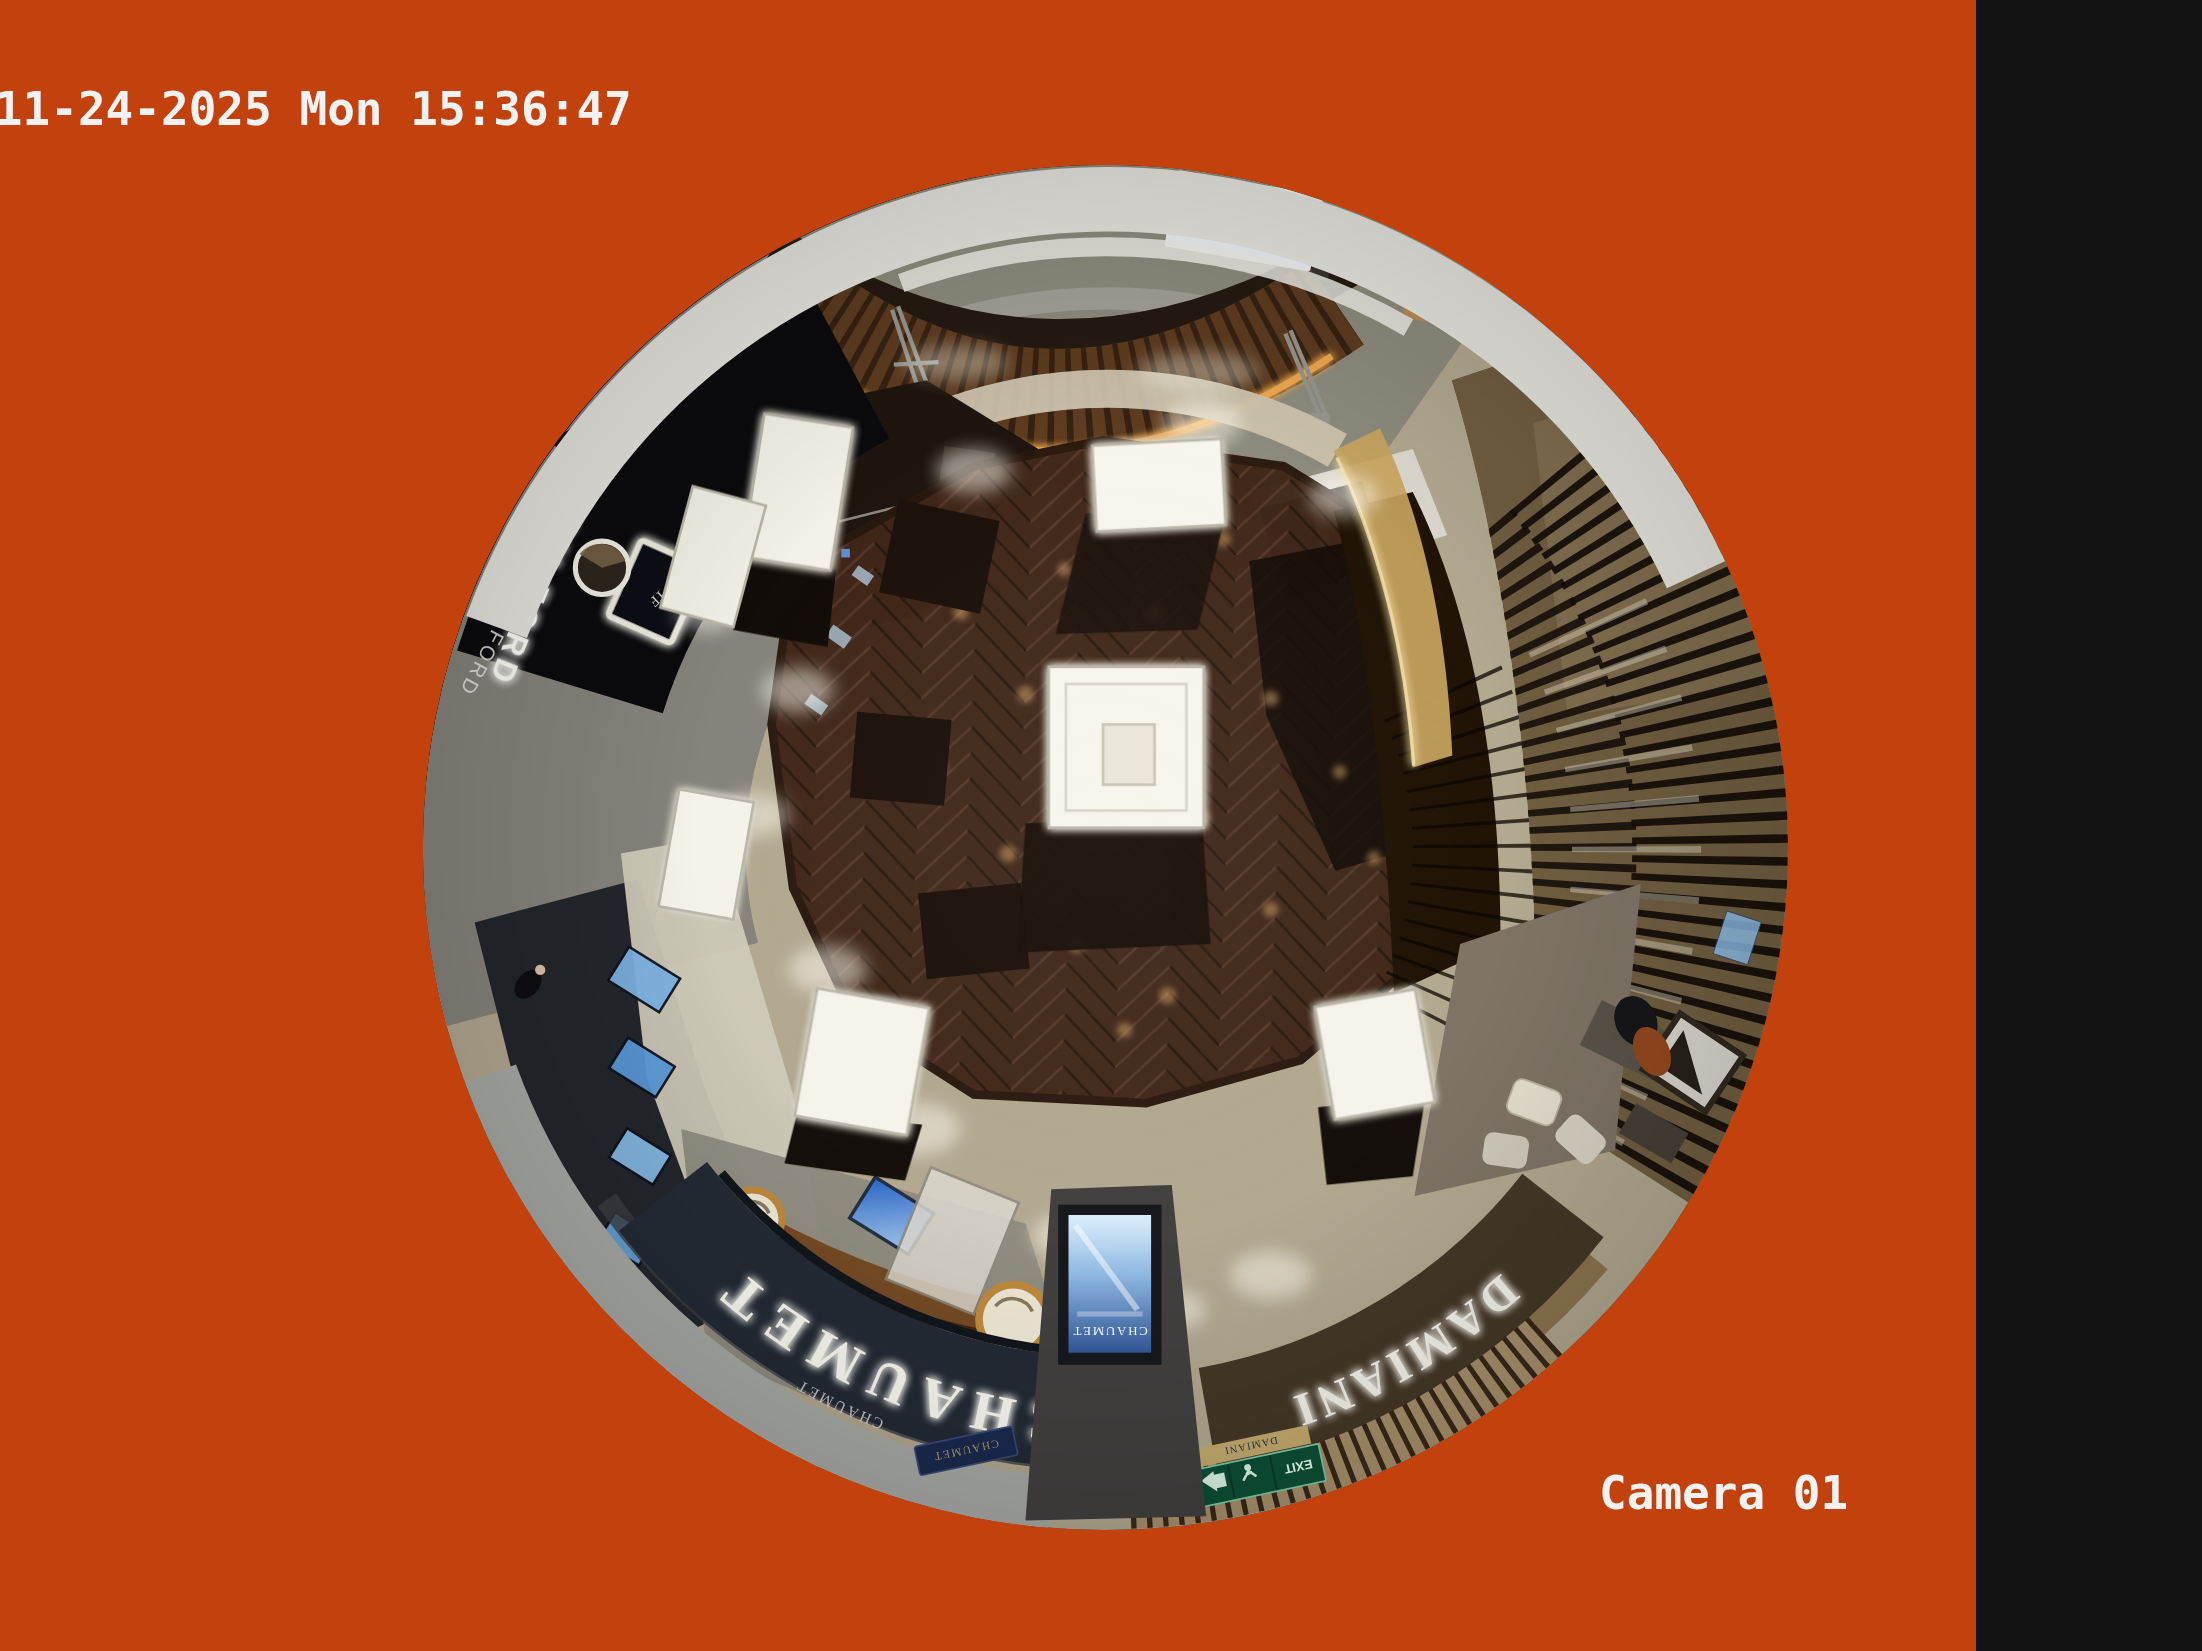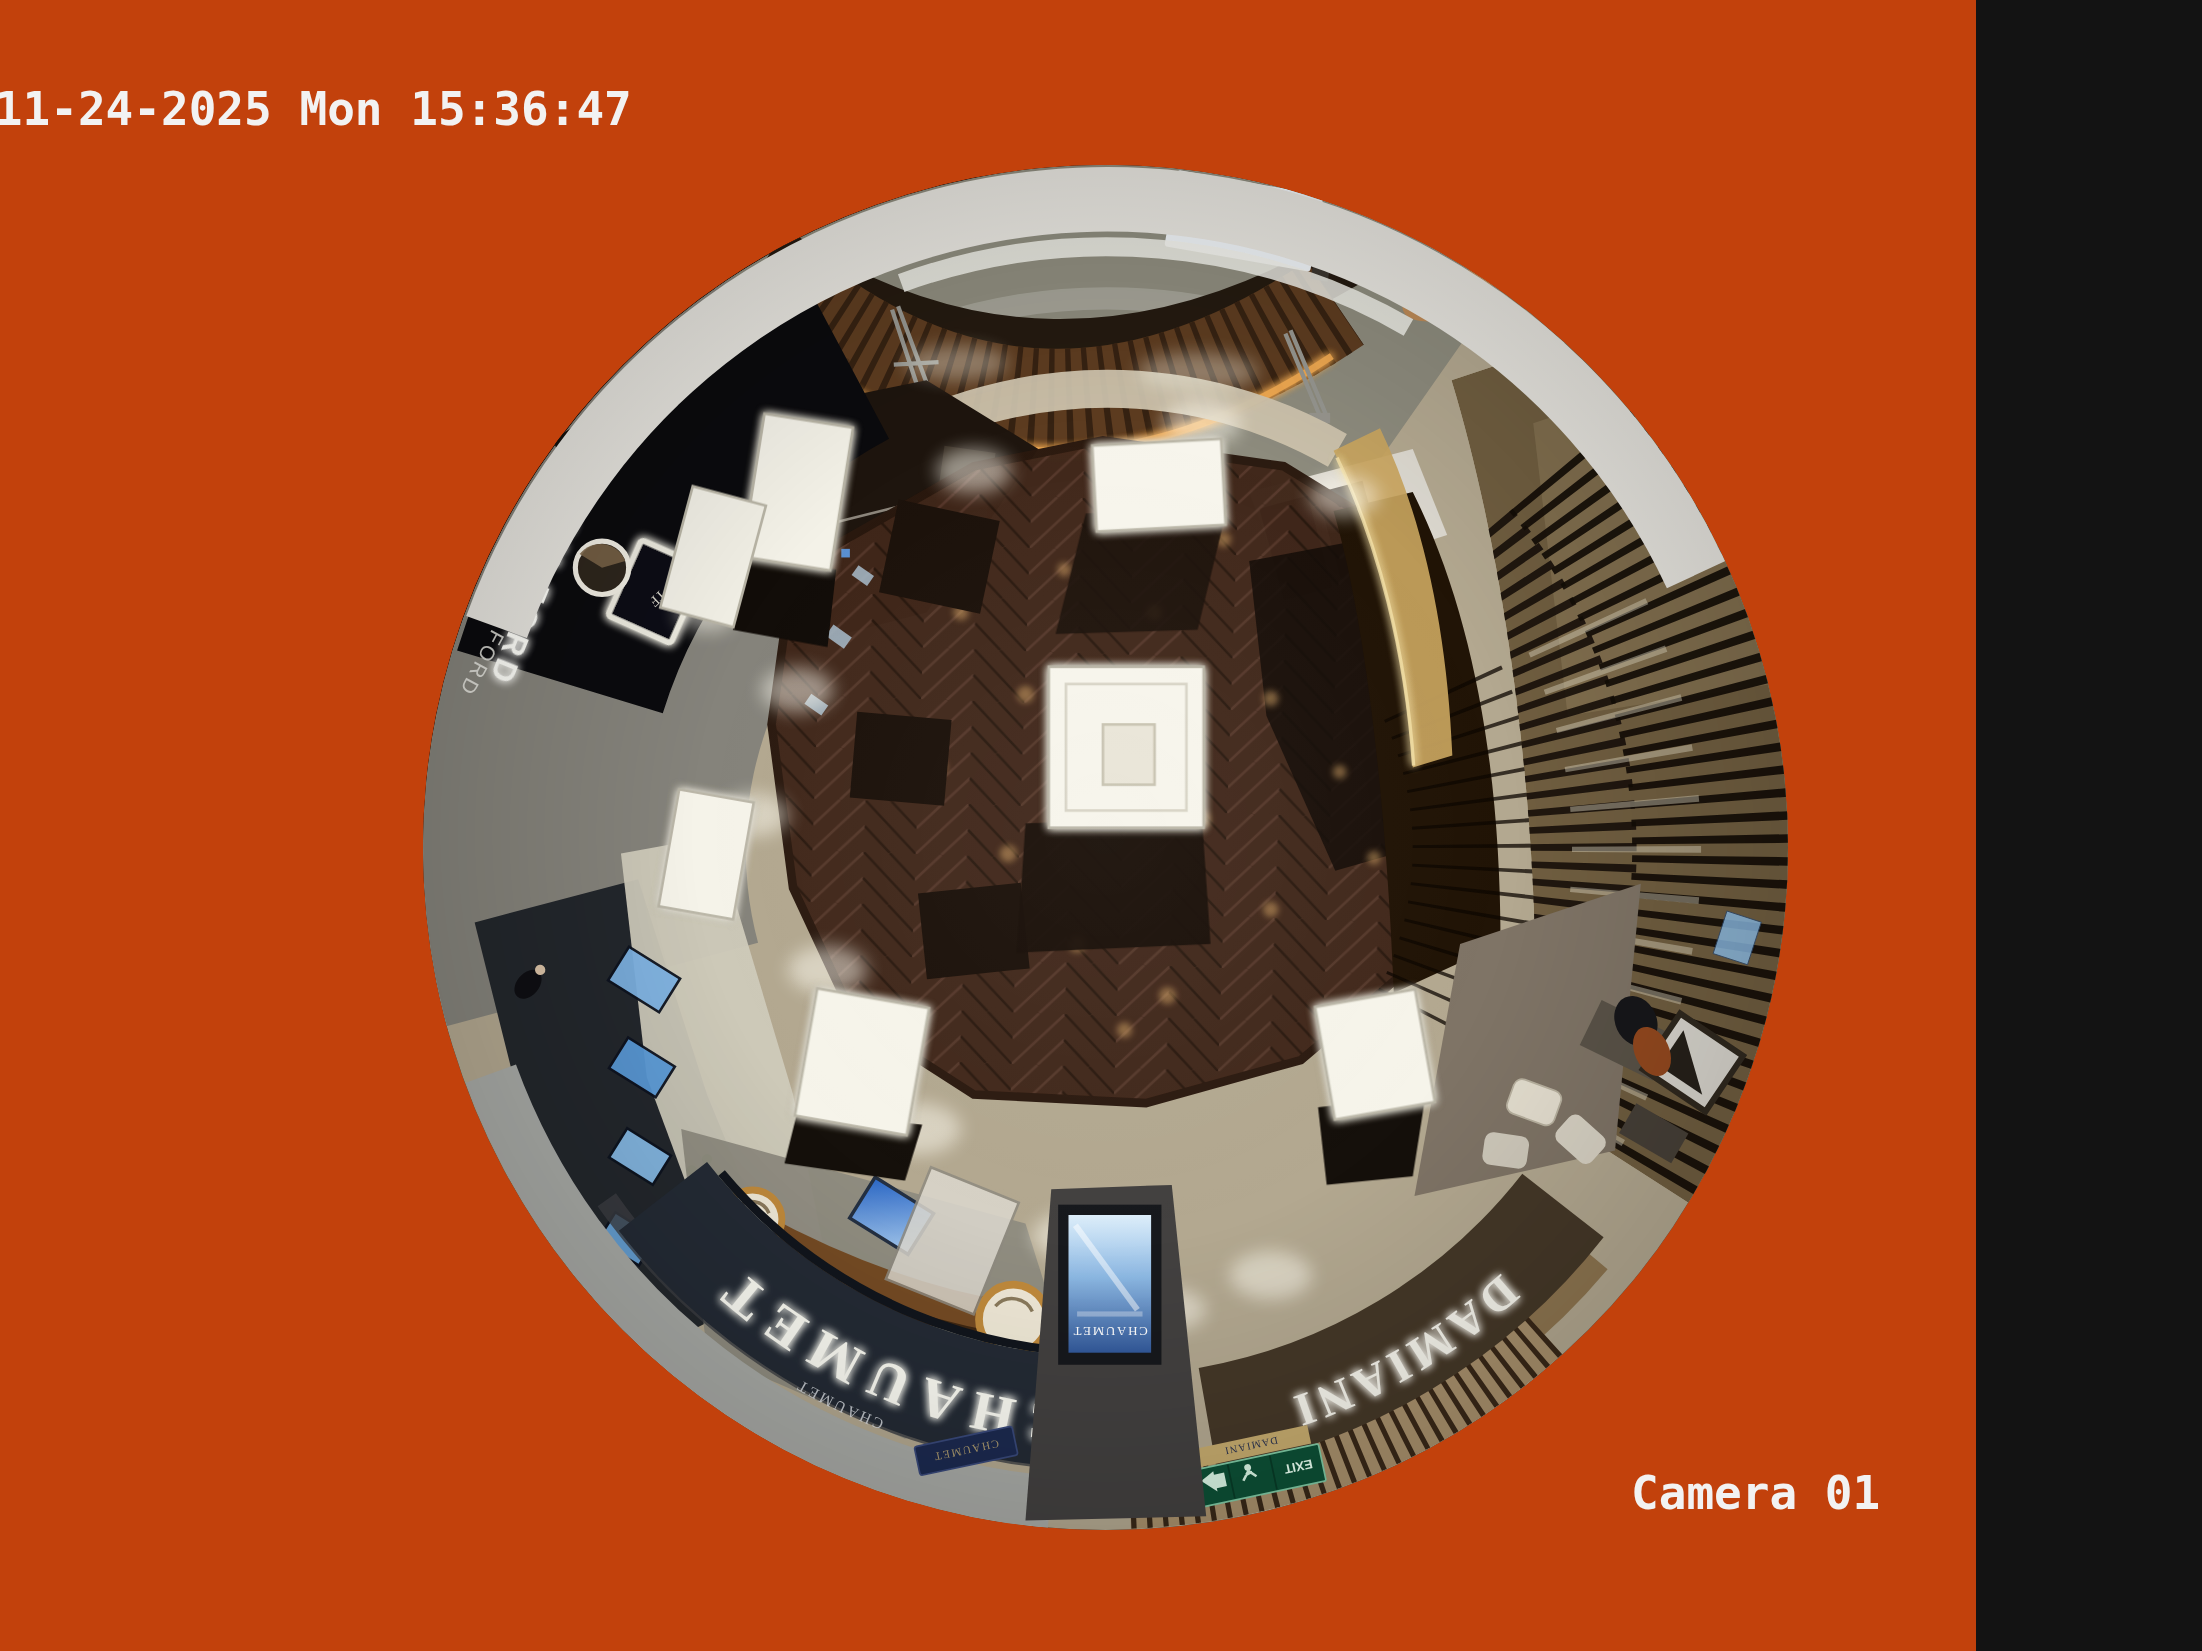--- a/index.html
+++ b/index.html
@@ -7,21 +7,21 @@
          font-family:"DejaVu Sans Mono",monospace;}
   .fisheye{position:absolute;left:423px;top:165px;width:1365px;height:1365px;border-radius:50%;
            overflow:hidden;background:#0a0a0a;}
   .fisheye svg{display:block;width:1365px;height:1365px;}
   .vignette{position:absolute;inset:0;border-radius:50%;pointer-events:none;
     background:radial-gradient(circle at 50% 49%, rgba(255,255,255,0.04) 0%, rgba(0,0,0,0) 42%,
                rgba(0,0,0,0.14) 74%, rgba(0,0,0,0.42) 96%, rgba(0,0,0,0.6) 100%);}
   .osd{position:absolute;color:#f2f2f2;font-weight:bold;font-size:46px;line-height:46px;
        letter-spacing:0px;white-space:pre;}
   .osd-timestamp{left:-5.2px;top:86px;}
-  .osd-camera{left:1599px;top:1470px;margin-left:32px;}
+  .osd-camera{left:1599px;top:1470px;}
 </style>
 </head>
 <body>
 
 <div class="stage">
 
   <div class="fisheye">
     <svg viewBox="0 0 1586 1586">
       <defs>
         <filter id="glow" x="-60%" y="-60%" width="220%" height="220%">

